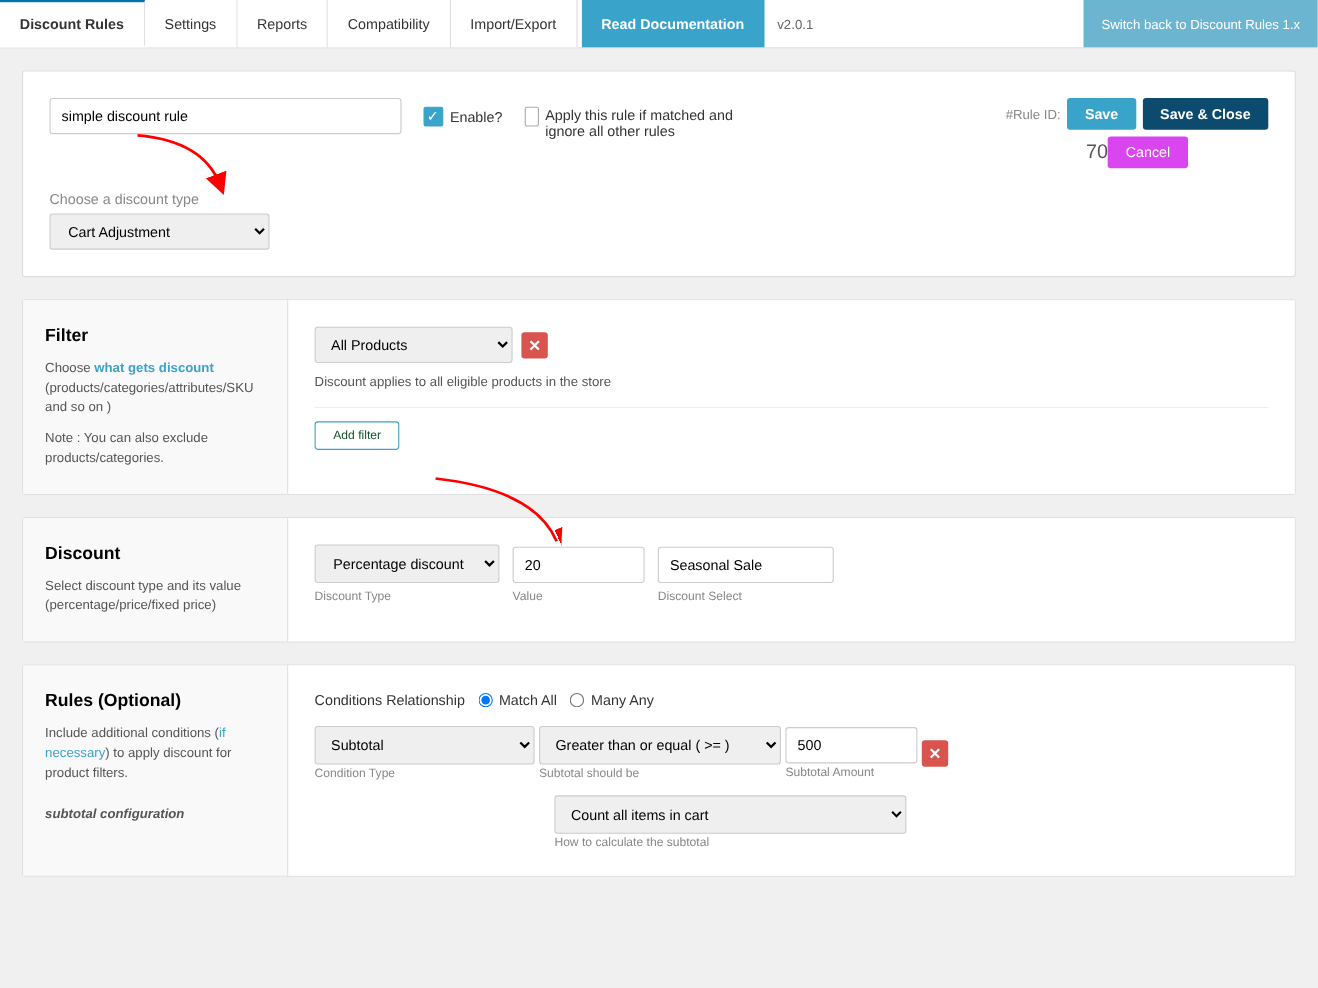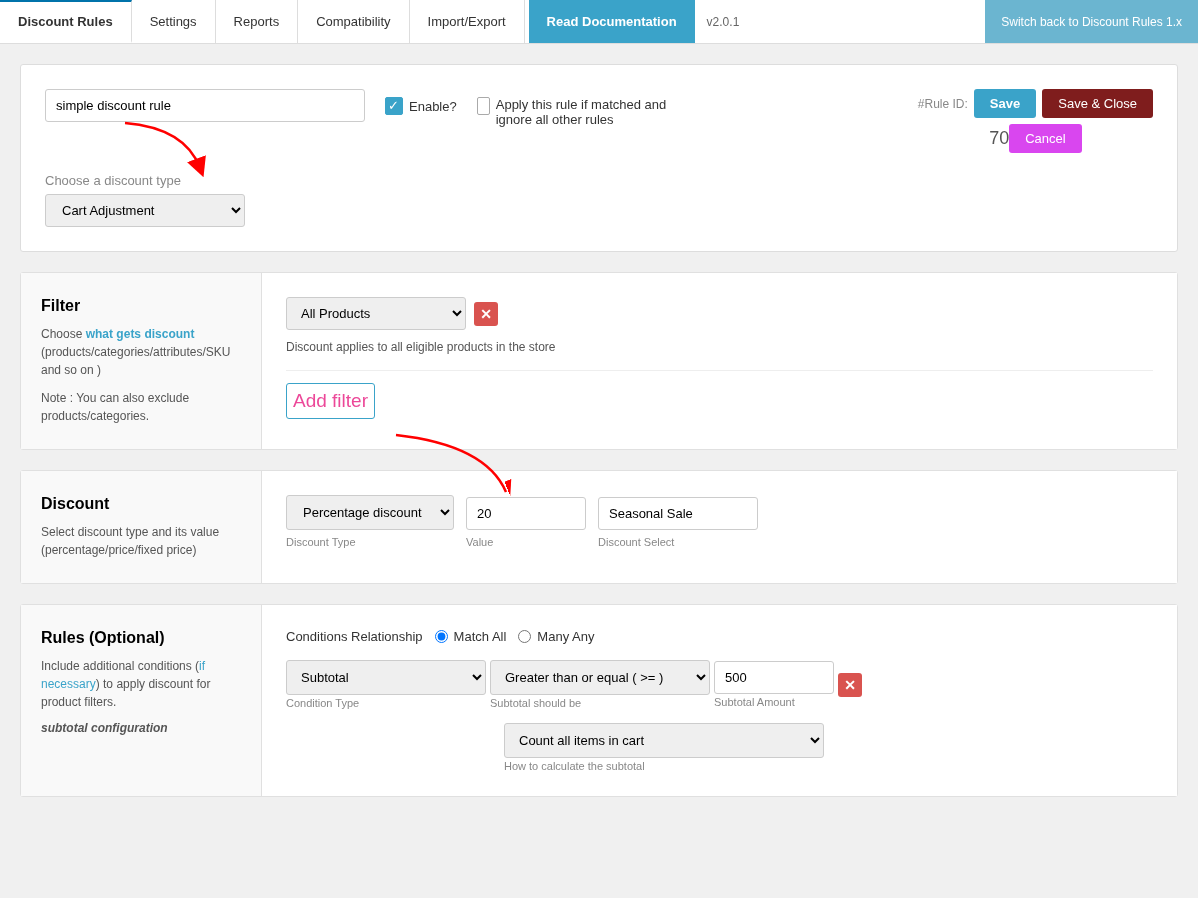--- a/index.html
+++ b/index.html
@@ -116,28 +116,28 @@
       background: #3aa3c9;
       color: #fff;
       border: none;
       padding: 7px 16px;
       border-radius: 3px;
       cursor: pointer;
       font-size: 13px;
       font-weight: bold;
     }
     .btn-save-close {
-      background: #7f1d1d;
+      background: #0c4a6e;
       color: #fff;
       border: none;
       padding: 7px 16px;
       border-radius: 3px;
       cursor: pointer;
       font-size: 13px;
-      font-weight: normal;
+      font-weight: bold;
     }
     .btn-cancel {
       background: #d946ef;
       color: #fff;
       border: none;
       padding: 7px 16px;
       border-radius: 3px;
       cursor: pointer;
       font-size: 13px;
     }
@@ -219,26 +219,26 @@
       align-items: center;
       justify-content: center;
     }
     .filter-hint {
       font-size: 12px;
       color: #555;
       margin-bottom: 16px;
     }
     .add-filter-btn {
       background: #fff;
-      color: #ec4899;
+      color: #14532d;
       border: 1px solid #3aa3c9;
-      padding: 6px 6px;
-      border-radius: 3px;
-      cursor: pointer;
-      font-size: 19px;
+      padding: 6px 16px;
+      border-radius: 3px;
+      cursor: pointer;
+      font-size: 11px;
     }
 
     
     .discount-fields {
       display: flex;
       gap: 12px;
       align-items: flex-end;
     }
     .discount-field-group {
       display: flex;
@@ -508,21 +508,21 @@
           </div>
         </div>
       </div>
     </div>
   </div>
 
   <div class="section-wrapper">
     <div class="section-left">
       <h3>Rules (Optional)</h3>
       <p>Include additional conditions (<span class="highlight-blue">if necessary</span>) to apply discount for product filters.</p>
-      <p class="highlight-red-bold" style="margin-top:8px;">subtotal configuration</p>
+      <p class="highlight-red-bold" style="margin-top:20px;">subtotal configuration</p>
     </div>
     <div class="section-right">
 
       <div class="conditions-relationship">
         <span>Conditions Relationship</span>
         <div class="radio-group">
           <input type="radio" name="conditions" checked="" style="">
           <label>Match All</label>
         </div>
         <div class="radio-group">

